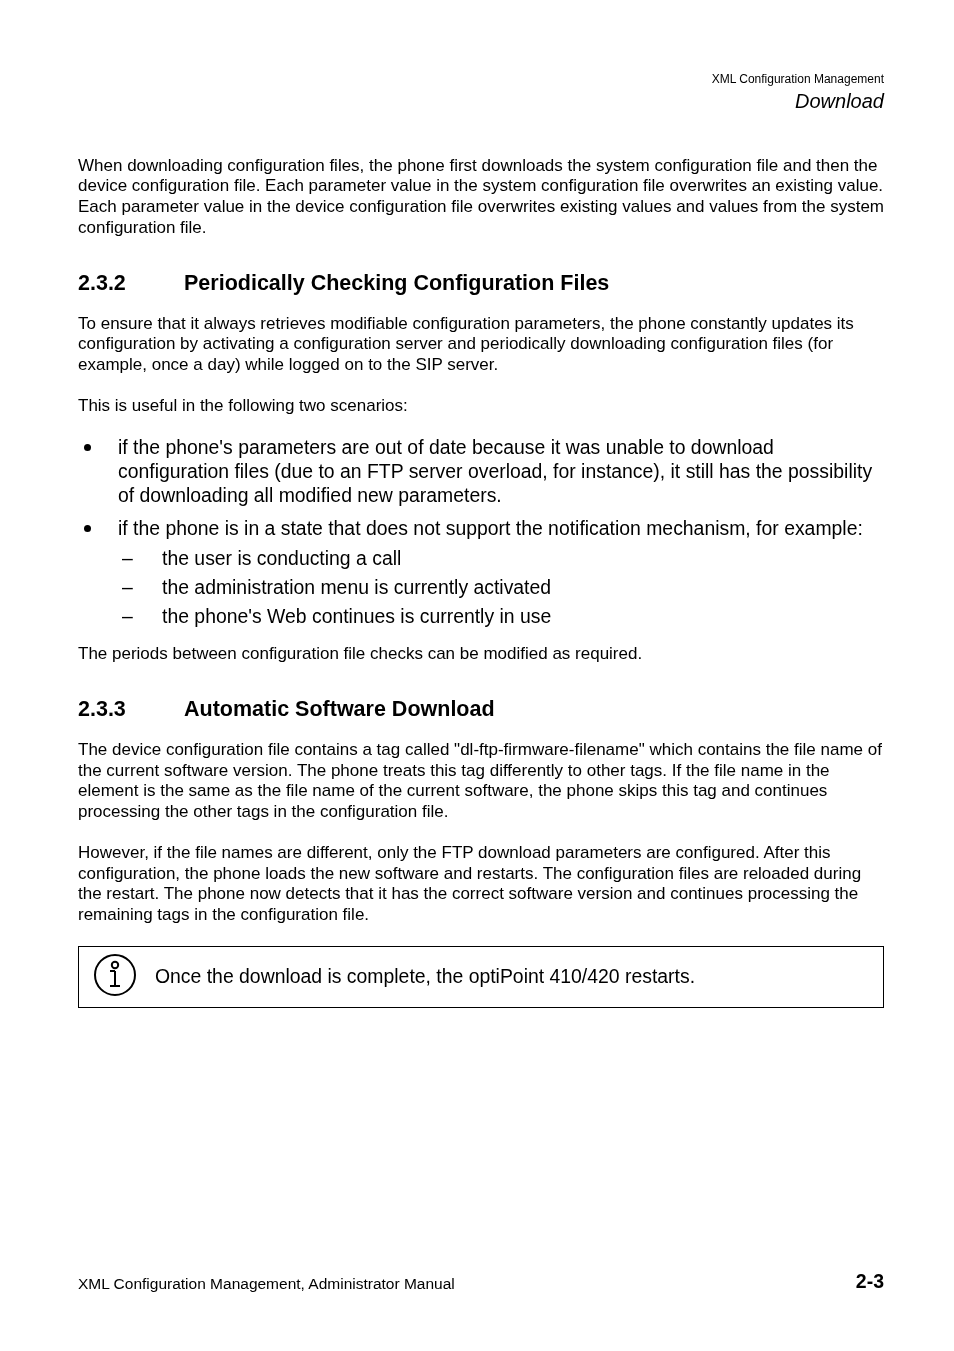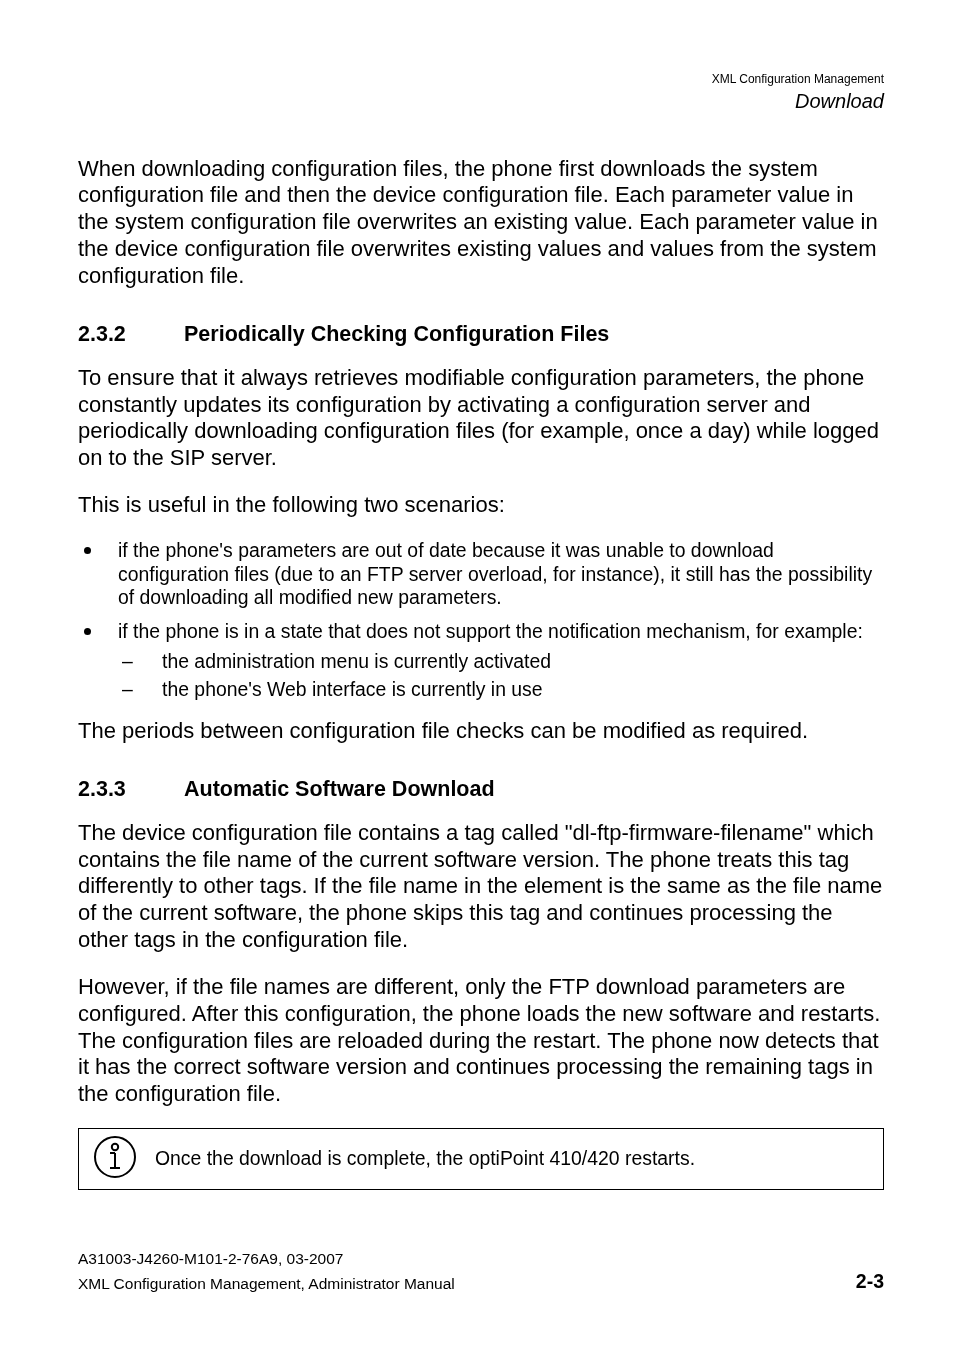--- a/index.html
+++ b/index.html
@@ -20,21 +20,21 @@
     font-size: 12px;
     line-height: 1.3;
   }
   .header-sub {
     font-style: italic;
     font-size: 20px;
     line-height: 1.3;
     text-align: right;
   }
   .body-para {
-    font-size: 22px;
+    font-size: 17px;
     line-height: 1.22;
     margin-bottom: 20px;
   }
   .sec-heading {
     font-weight: bold;
     font-size: 21.5px;
     margin-top: 32px;
     margin-bottom: 18px;
   }
   .sec-num {
@@ -130,22 +130,23 @@
 </h2>
 
 <p class="body-para">To ensure that it always retrieves modifiable configuration parameters, the phone constantly updates its configuration by activating a configuration server and periodically downloading configuration files (for example, once a day) while logged on to the SIP server.</p>
 <p class="body-para">This is useful in the following two scenarios:</p>
 
 <ul class="bullet-list">
   <li>if the phone's parameters are out of date because it was unable to download configuration files (due to an FTP server overload, for instance), it still has the possibility of downloading all modified new parameters.</li>
   <li>
     <span>if the phone is in a state that does not support the notification mechanism, for example:</span>
     <ul class="dash-list">
+      <li>the user is conducting a call</li>
       <li>the administration menu is currently activated</li>
-      <li>the phone's Web interface is currently in use</li>
+      <li>the phone's Web continues is currently in use</li>
     </ul>
   </li>
 </ul>
 
 <p class="body-para">The periods between configuration file checks can be modified as required.</p>
 
 <h2 class="sec-heading">
   <span class="sec-num">2.3.3</span><span>Automatic Software Download</span>
 </h2>
 
@@ -159,18 +160,17 @@
       <circle cx="22" cy="12" r="3.2" fill="none" stroke="#000" stroke-width="2"></circle>
       <line x1="22" y1="18" x2="22" y2="33" stroke="#000" stroke-width="2"></line>
       <line x1="17" y1="18" x2="22" y2="18" stroke="#000" stroke-width="2"></line>
       <line x1="17" y1="33" x2="27" y2="33" stroke="#000" stroke-width="2"></line>
     </svg>
   </span>
   <span class="info-text">Once the download is complete, the optiPoint 410/420 restarts.</span>
 </div>
 
 <div class="footer">
-  <div>A31003-J4260-M101-2-76A9, 03-2007</div>
   <div class="footer-row">
     <span>XML Configuration Management, Administrator Manual</span>
     <span class="page-num">2-3</span>
   </div>
 </div>
 
 </body></html>

